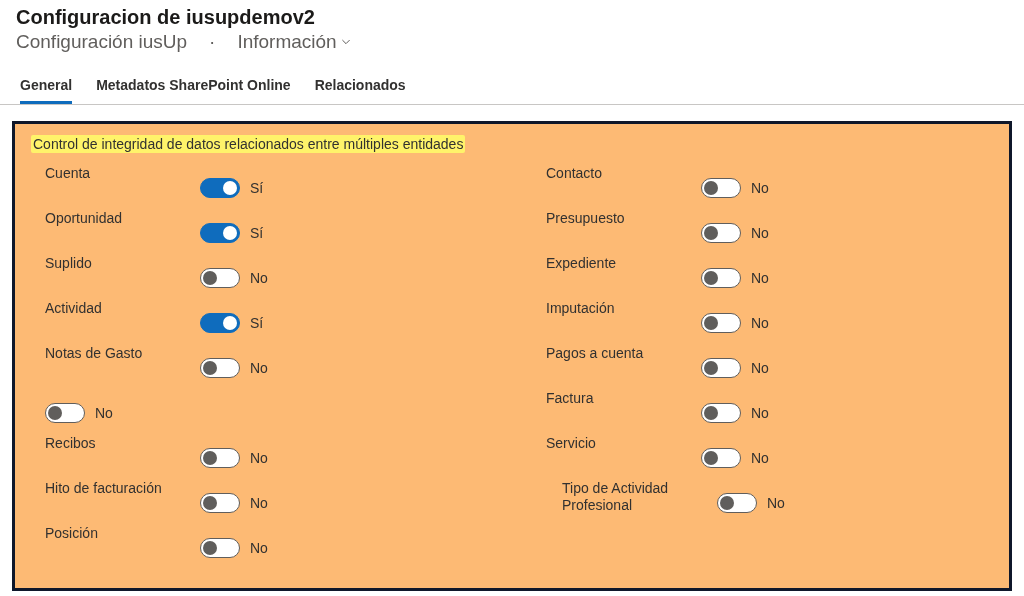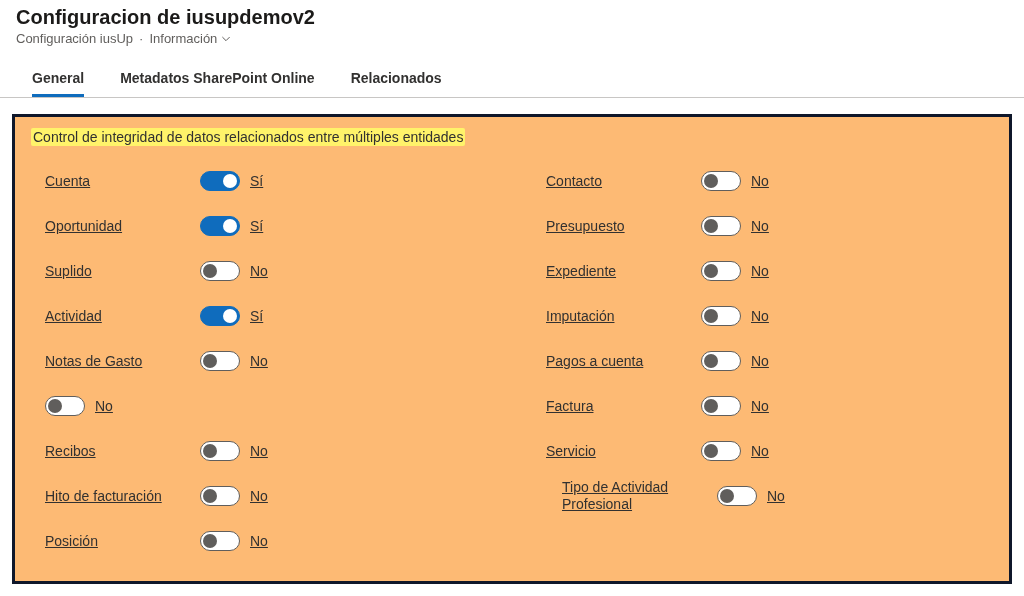--- a/index.html
+++ b/index.html
@@ -16,47 +16,47 @@
   .header {
     padding: 6px 16px 0 16px;
   }
   .page-title {
     font-size: 20px;
     font-weight: 600;
     margin: 0;
     color: #1b1a19;
   }
   .breadcrumb {
-    font-size: 13px;
+    font-size: 19px;
     color: #605e5c;
     margin-top: 2px;
     display: flex;
     align-items: flex-start;
-    gap: 6px;
+    gap: 22px;
   }
   .breadcrumb .sep {
     color: #605e5c;
   }
   .breadcrumb .dropdown {
     display: inline-flex;
     align-items: center;
     gap: 4px;
     cursor: pointer;
   }
   .chevron-down {
     display: inline-block;
     width: 10px;
     height: 10px;
   }
   .chevron-down svg { display:block; }
   .tabs {
     margin-top: 18px;
-    padding: 0 32px;
-    display: flex;
-    gap: 36px;
+    padding: 0 20px;
+    display: flex;
+    gap: 24px;
   }
   .tab {
     padding: 6px 0 8px 0;
     font-size: 14px;
     color: #323130;
     cursor: pointer;
     border-bottom: 3px solid transparent;
     font-weight: 700;
   }
   .tab.active {
@@ -88,24 +88,22 @@
   .columns {
     display: flex;
     gap: 40px;
     margin-top: 10px;
   }
   .col {
     flex: 1;
   }
   .field-row {
     display: flex;
-    align-items: center;
     height: 45px;
     padding-left: 14px;
-    text-decoration: underline;
   }
   .field-label {
     flex: 0 0 155px;
     font-size: 14px;
     color: #323130;
   }
   .field-label.multiline {
     line-height: 1.2;
     margin-left: 16px;
   }

